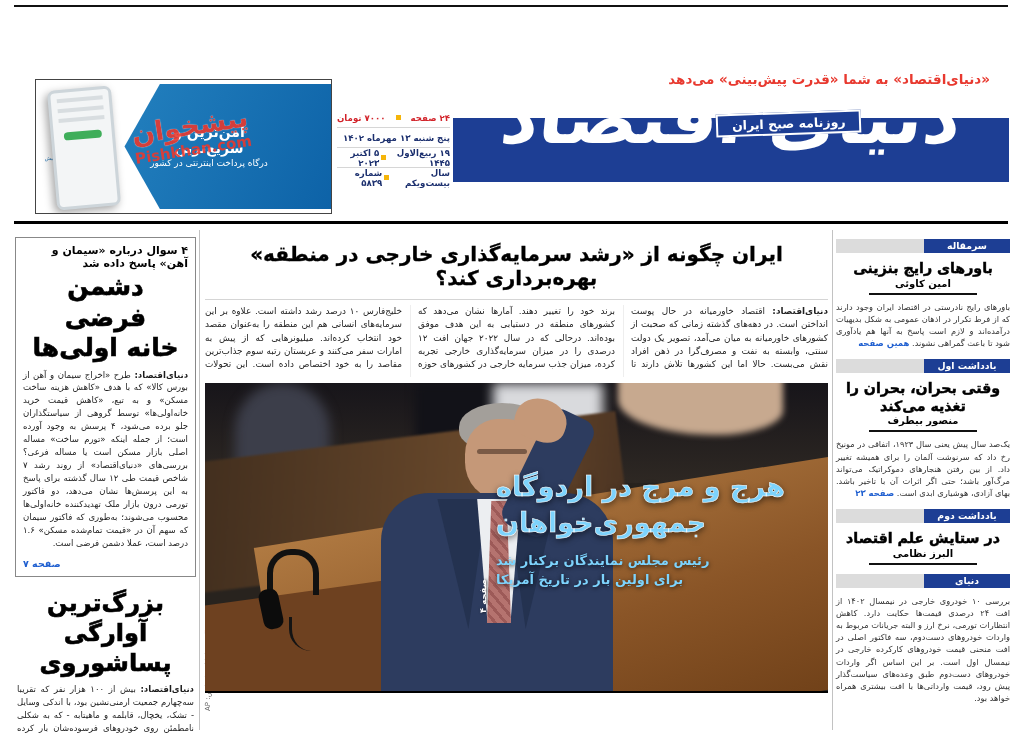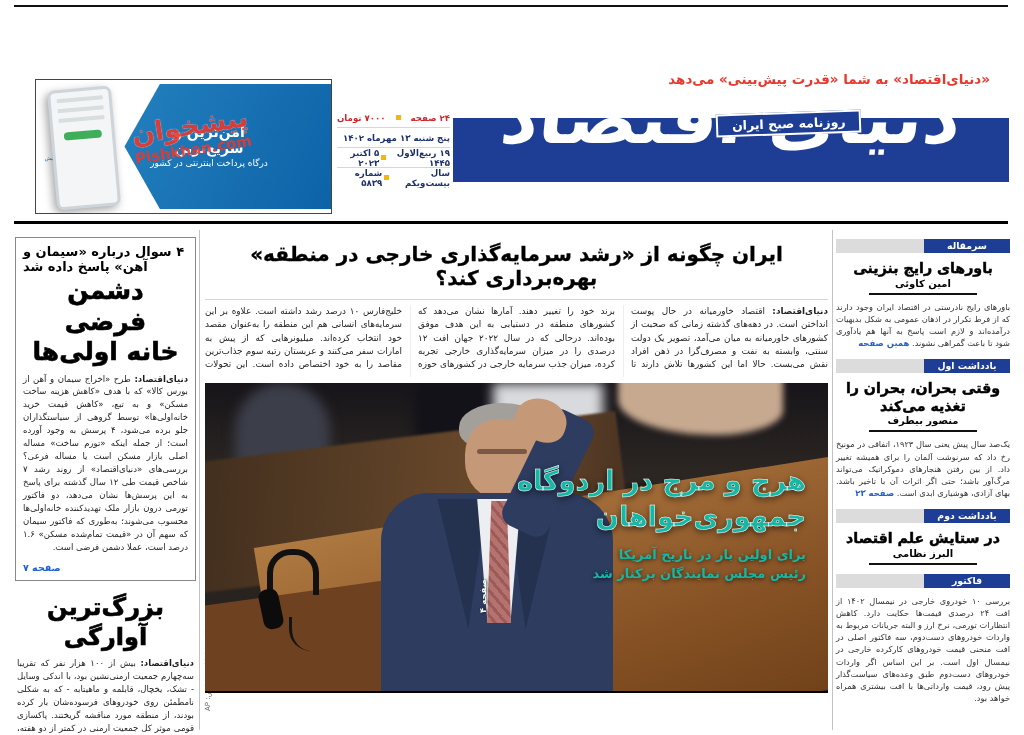--- a/index.html
+++ b/index.html
@@ -41,21 +41,21 @@
   .ad-wm{position:absolute;left:70px;top:30px;width:170px;text-align:center;color:#e8392f;
          transform:rotate(-9deg);z-index:3;opacity:.9;}
   .ad-wm .wm-fa{font-size:27px;font-weight:bold;text-shadow:0 0 1px #fff;}
   .ad-wm .wm-en{font-size:15px;font-weight:bold;}
   
   .main-rule{left:14px;top:221px;width:994px;height:3px;background:#000;}
   .vdiv{top:230px;width:1px;height:500px;background:#c2c2c2;}
   
   .leftcol{left:15px;top:230px;width:181px;}
   .art1{border:1px solid #888;padding:6px 7px 5px;margin-top:7px;}
-  .k1{font-size:13px;font-weight:bold;text-align:left;}
+  .k1{font-size:11px;font-weight:bold;text-align:right;}
   .big-title{font-size:25px;font-weight:bold;text-align:center;line-height:1.22;-webkit-text-stroke:.6px #000;margin-top:2px;}
   .big-title2{font-size:24px;font-weight:bold;text-align:center;line-height:1.25;-webkit-text-stroke:.6px #000;}
   .body-sm{font-size:8.55px;line-height:1.52;text-align:justify;color:#1c1c1c;margin-top:5px;}
   .pref{color:#1f5fd0;font-weight:bold;font-size:9.5px;}
   .pref-line{text-align:left;margin-top:2px;}
   .art2{margin-top:11px;padding:0 2px;}
   .credit{left:140px;top:666px;width:135px;font-size:7px;color:#666;transform:rotate(-90deg);
           text-align:center;white-space:nowrap;}
   .credit .mark{color:#e8392f;font-weight:bold;}
   
@@ -92,21 +92,21 @@
   .m-arm{position:absolute;left:168px;top:6px;width:50px;height:128px;background:#2d3c5f;transform:rotate(26deg);border-radius:14px;}
   .m-hand{position:absolute;left:160px;top:-4px;width:52px;height:42px;background:#c59878;border-radius:50% 50% 40% 40%;transform:rotate(18deg);}
   .m-torso{position:absolute;left:26px;top:90px;width:232px;height:198px;background:#2d3c5f;border-radius:48px 48px 0 0;}
   .m-lapL{position:absolute;left:70px;top:96px;width:62px;height:130px;background:#243250;clip-path:polygon(100% 0,20% 0,70% 100%);}
   .m-lapR{position:absolute;left:152px;top:96px;width:62px;height:130px;background:#243250;clip-path:polygon(0 0,80% 0,30% 100%);}
   .m-shirt{position:absolute;left:118px;top:96px;width:52px;height:124px;background:#eceef1;
            clip-path:polygon(8% 0,92% 0,72% 100%,28% 100%);}
   .m-tie{position:absolute;left:132px;top:98px;width:24px;height:122px;
          background:repeating-linear-gradient(50deg,#b5736f 0 5px,#9d5a58 5px 8px);
          clip-path:polygon(18% 0,82% 0,100% 100%,0 100%);}
-  .cap{position:absolute;right:22px;top:80px;width:310px;text-align:right;color:#14b8a6;z-index:5;}
+  .cap{position:absolute;right:22px;top:86px;width:310px;text-align:left;color:#7dd3fc;z-index:5;}
   .cap-t{font-size:27px;font-weight:bold;line-height:1.35;-webkit-text-stroke:.5px #fff;
          text-shadow:0 2px 6px rgba(0,0,0,.65);}
   .cap-s{font-size:13px;font-weight:bold;margin-top:9px;line-height:1.5;text-shadow:0 1px 4px rgba(0,0,0,.7);}
   .cap-page{position:absolute;right:328px;top:208px;color:#fff;font-size:8.5px;font-weight:bold;
             transform:rotate(-90deg);text-shadow:0 1px 3px rgba(0,0,0,.8);}
   
   .sidebar{left:836px;top:230px;width:174px;}
   .sec{margin-top:9px;}
   .tabbar{display:flex;height:14px;margin-bottom:7px;}
   .tab{flex:0 0 86px;background:#1d3e94;color:#fff;font-size:9.3px;font-weight:bold;
@@ -185,20 +185,21 @@
         <div>دشمن فرضی</div>
         <div>خانه اولی‌ها</div>
       </div>
       <div class="body-sm"><b>دنیای‌اقتصاد:</b> <span>طرح «اخراج سیمان و آهن از بورس کالا» که با هدف «کاهش هزینه ساخت مسکن» و به تبع، «کاهش قیمت خرید خانه‌اولی‌ها» توسط گروهی از سیاستگذاران جلو برده می‌شود، ۴ پرسش به وجود آورده است؛ از جمله اینکه «تورم ساخت» مساله اصلی بازار مسکن است یا مساله فرعی؟ بررسی‌های «دنیای‌اقتصاد» از روند رشد ۷ شاخص قیمت طی ۱۲ سال گذشته برای پاسخ به این پرسش‌ها نشان می‌دهد، دو فاکتور تورمی درون بازار ملک تهدیدکننده خانه‌اولی‌ها محسوب می‌شوند؛ به‌طوری که فاکتور سیمان که سهم آن در «قیمت تمام‌شده مسکن» ۱.۶ درصد است، عملا دشمن فرضی است.</span></div>
       <div class="pref-line"><span class="pref">صفحه ۷</span></div>
     </div>
 
     <div class="art2">
       <div class="big-title2">
         <div>بزرگ‌ترین آوارگی</div>
+        <div>پساشوروی</div>
       </div>
       <div class="body-sm"><b>دنیای‌اقتصاد:</b> <span>بیش از ۱۰۰ هزار نفر که تقریبا سه‌چهارم جمعیت ارمنی‌نشین بود، با اندکی وسایل - تشک، یخچال، قابلمه و ماهیتابه - که به شکلی نامطمئن روی خودروهای فرسوده‌شان بار کرده بودند، از منطقه مورد مناقشه گریختند. پاکسازی قومی موثر کل جمعیت ارمنی در کمتر از دو هفته، یکی از بزرگ‌ترین جابه‌جایی‌های غیرنظامیان در قفقاز جنوبی از زمان فروپاشی اتحاد جماهیر شوروی است. این جابه‌جایی ترکیه را قدرتمند و ایران را نگران می‌کند.</span></div>
 
     </div>
 
   </div>
 
   <div class="abs credit"><span class="mark">*</span><span>کوین مک‌کارتی/ عکس: AP</span></div>
 
   <div class="abs center">
@@ -231,22 +232,22 @@
         <div class="m-tie"></div>
         <div class="m-arm"></div>
         <div class="m-hand"></div>
       </div>
       <div class="cap">
         <div class="cap-t">
           <div>هرج و مرج در اردوگاه</div>
           <div>جمهوری‌خواهان</div>
         </div>
         <div class="cap-s">
+          <div>رئیس مجلس نمایندگان برکنار شد</div>
           <div>برای اولین بار در تاریخ آمریکا</div>
-          <div>رئیس مجلس نمایندگان برکنار شد</div>
         </div>
       </div>
       <div class="cap-page">صفحه ۴</div>
     </div>
   </div>
 
   <div class="abs sidebar">
 
     <div class="sec">
       <div class="tabbar">
@@ -275,20 +276,20 @@
         <div class="tab">یادداشت دوم</div>
         <div class="tab-fill"></div>
       </div>
       <div class="s-title">در ستایش علم اقتصاد</div>
       <div class="s-author">البرز نظامی</div>
       <div class="s-rule"></div>
     </div>
 
     <div class="sec">
       <div class="tabbar">
-        <div class="tab">فاکتور</div>
+        <div class="tab">دنیای</div>
         <div class="tab-fill"></div>
       </div>
       <div class="s-body" style="margin-top:6px;"><span>بررسی ۱۰ خودروی خارجی در نیمسال ۱۴۰۲ از افت ۲۴ درصدی قیمت‌ها حکایت دارد. کاهش انتظارات تورمی، نرخ ارز و البته جریانات مربوط به واردات خودروهای دست‌دوم، سه فاکتور اصلی در افت منحنی قیمت خودروهای کارکرده خارجی در نیمسال اول است. بر این اساس اگر واردات خودروهای دست‌دوم طبق وعده‌های سیاست‌گذار پیش رود، قیمت وارداتی‌ها با افت بیشتری همراه خواهد بود.</span> </div>
     </div>
 
   </div>
 </div>
 
 </body></html>

